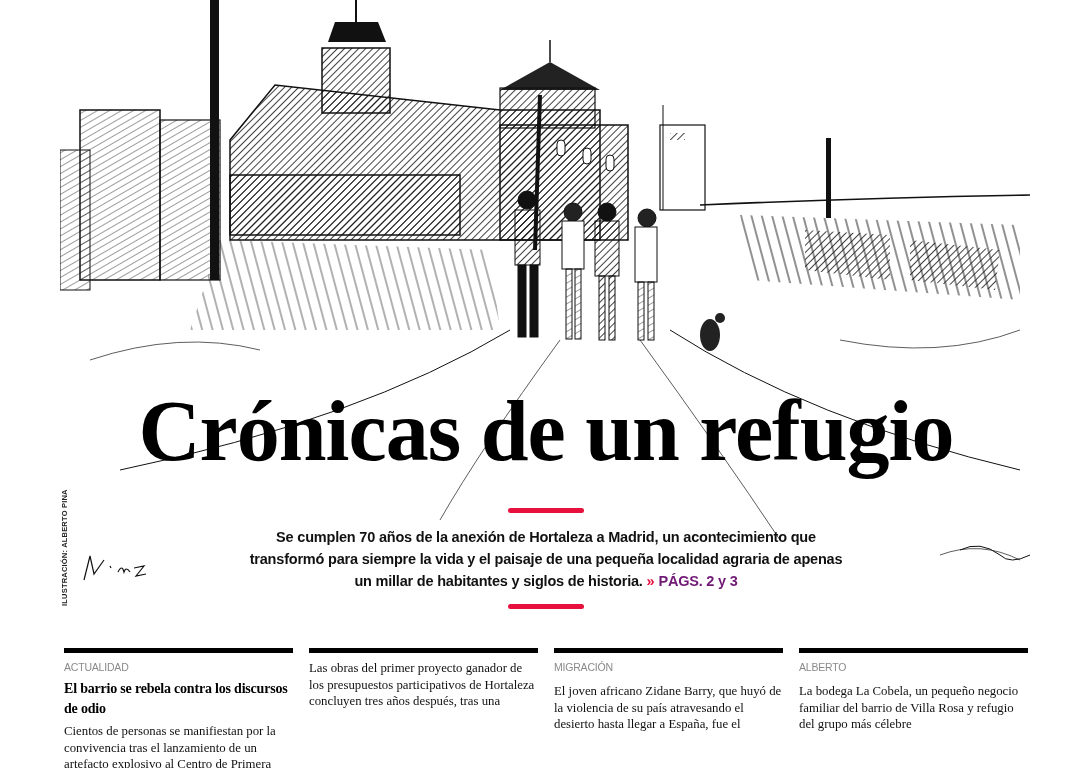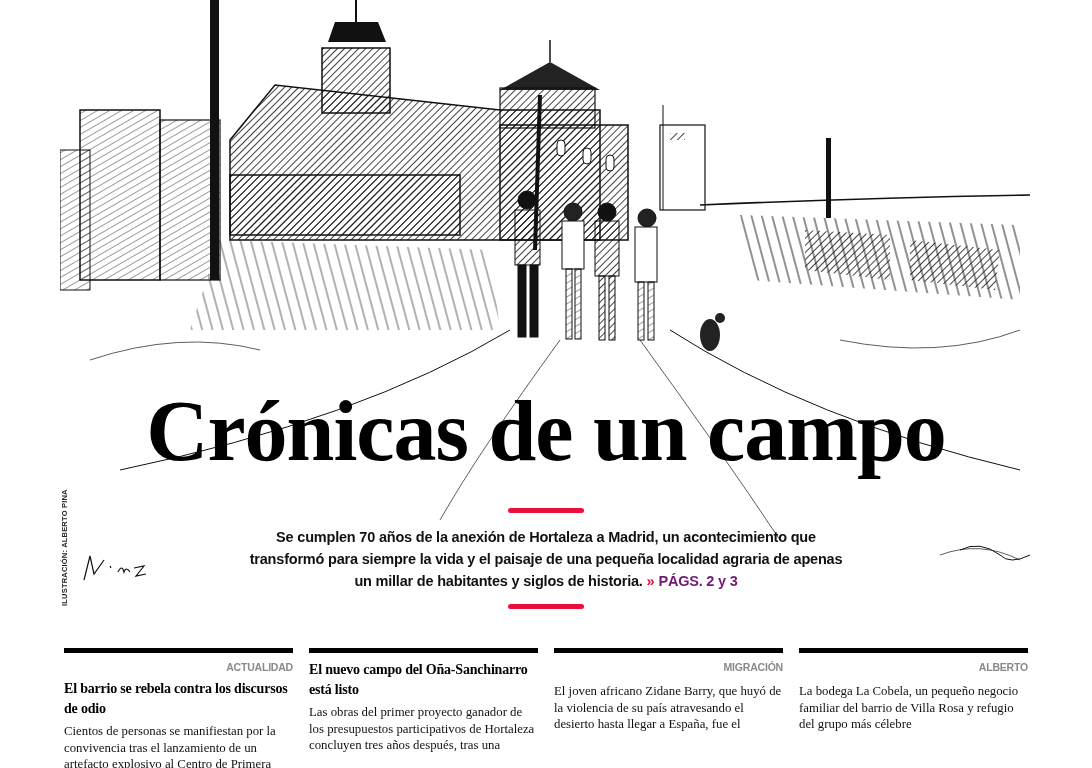--- a/index.html
+++ b/index.html
@@ -31,22 +31,22 @@
     position:absolute; left:60px; top:606px; transform-origin:0 0; transform:rotate(-90deg);
     font-family:"Liberation Sans", sans-serif; font-weight:bold; font-size:7.5px;
     letter-spacing:0.2px; color:#222; white-space:nowrap;
   }
   .signature { position:absolute; left:80px; top:552px; width:70px; height:32px; }
 
   .teasers { position:absolute; left:64px; top:648px; width:965px; display:flex; gap:16px; }
   .teaser { width:229px; }
   .teaser .bar { height:5px; background:#000; margin-bottom:7px; }
   .teaser .section {
-    font-family:"Liberation Sans", sans-serif; font-weight:bold; font-size:10.5px;
-    color:#8a8a8a; letter-spacing:-0.2px; height:19px; line-height:14px;text-align:right;
+    font-family:"Liberation Sans", sans-serif; font-weight:normal; font-size:10.5px;
+    color:#8a8a8a; letter-spacing:-0.2px; height:19px; line-height:14px;
   }
   .teaser .title {
     font-family:"Liberation Serif", serif; font-weight:bold; font-size:14px;
     line-height:20px; color:#000; letter-spacing:-0.2px;
   }
   .teaser .body {
     margin-top:4px; font-family:"Liberation Serif", serif; font-size:12.8px;
     line-height:16.5px; color:#111;
   }
 </style>
@@ -138,41 +138,40 @@
 </div>
 
 <div class="signature">
   <svg viewBox="0 0 70 32" width="70" height="32">
     <path d="M4 28 L10 4 L14 22 L24 8 M30 14 l1 2 M38 20 q4 -8 6 0 q2 -6 6 0 M54 16 l10 -2 l-8 10 l10 -2" stroke="#111" stroke-width="1.2" fill="none"></path>
   </svg>
 </div>
 
 <div class="credit">ILUSTRACIÓN: ALBERTO PINA</div>
 
-<h1 class="headline">Crónicas de un campo</h1>
+<h1 class="headline">Crónicas de un refugio</h1>
 
 <div class="red-rule top"></div>
 
 <p class="deck">
   <span>Se cumplen 70 años de la anexión de Hortaleza a Madrid, un acontecimiento que transformó para siempre la vida y el paisaje de una pequeña localidad agraria de apenas un millar de habitantes y siglos de historia.</span>
   <span class="ref-arrow">»</span><span class="ref">PÁGS. 2 y 3</span>
 </p>
 
 <div class="red-rule bottom"></div>
 
 <div class="teasers">
   <article class="teaser">
     <div class="bar"></div>
     <div class="section">ACTUALIDAD</div>
     <h2 class="title">El barrio se rebela contra los discursos de odio</h2>
     <p class="body">Cientos de personas se manifiestan por la convivencia tras el lanzamiento de un artefacto explosivo al Centro de Primera</p>
   </article>
   <article class="teaser">
     <div class="bar"></div>
-    <h2 class="title">El nuevo campo del Oña-Sanchinarro está listo</h2>
     <p class="body">Las obras del primer proyecto ganador de los presupuestos participativos de Hortaleza concluyen tres años después, tras una</p>
   </article>
   <article class="teaser">
     <div class="bar"></div>
     <div class="section">MIGRACIÓN</div>
     <p class="body">El joven africano Zidane Barry, que huyó de la violencia de su país atravesando el desierto hasta llegar a España, fue el</p>
   </article>
   <article class="teaser">
     <div class="bar"></div>
     <div class="section">ALBERTO</div>

